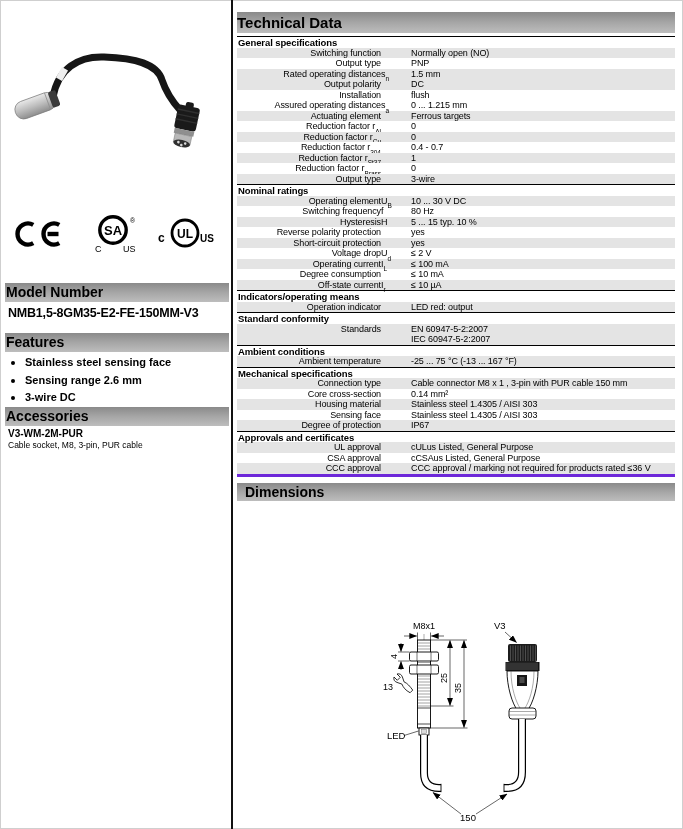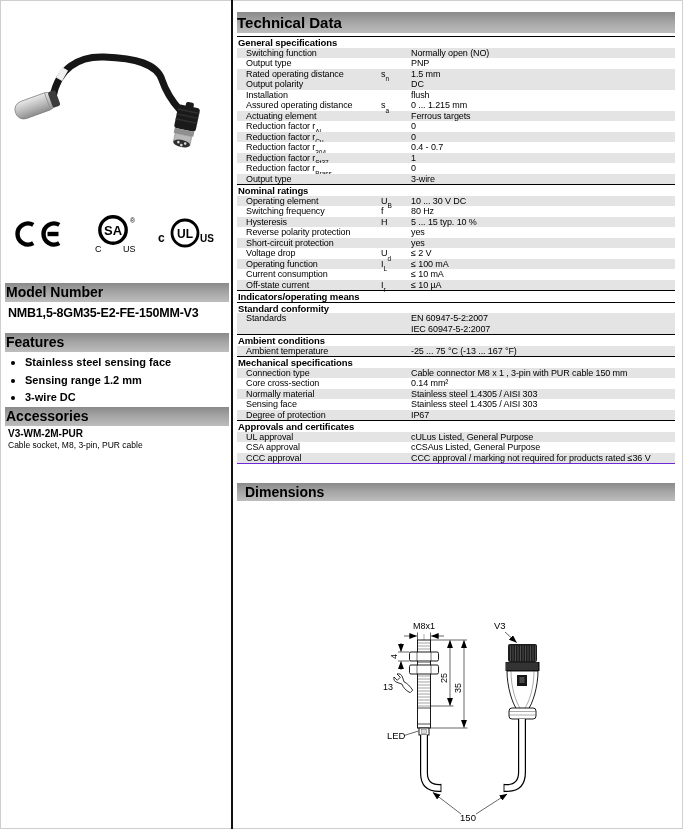--- a/index.html
+++ b/index.html
@@ -22,27 +22,27 @@
   #ft-list{position:absolute;left:8px;top:354px;width:218px;}
   .feat{display:flex;align-items:flex-start;font-size:11px;font-weight:bold;line-height:17.5px;}
   .dot{flex:none;width:4px;height:4px;border-radius:50%;background:#000;margin:7px 10px 0 3px;}
   #ac-part{position:absolute;left:8px;top:428px;font-size:10px;font-weight:bold;text-align:center;}
   #ac-desc{position:absolute;left:8px;top:440px;font-size:8.5px;}
 
   .logos{position:absolute;left:14px;top:213px;width:204px;height:42px;
          display:flex;justify-content:space-between;align-items:center;}
 
   
-  #table{position:absolute;left:237px;top:36px;width:438px;border-bottom:1px solid #6d28d9;
+  #table{position:absolute;left:237px;top:36px;width:438px;border-bottom:3px solid #6d28d9;
          letter-spacing:-0.1px;}
   .sec-h{border-top:1px solid #000;font-weight:bold;font-size:9.5px;height:11.5px;
          line-height:11px;padding-left:1px;box-sizing:border-box;white-space:nowrap;}
   .t-row{display:flex;font-size:9px;line-height:10.5px;min-height:10.5px;}
   .t-row.shade{background:#e4e4e4;}
-  .c-label{flex:none;width:144px;padding-left:9px;box-sizing:border-box;white-space:nowrap;overflow:hidden;}
+  .c-label{flex:none;width:144px;padding-left:18px;box-sizing:border-box;white-space:nowrap;overflow:hidden;text-align:right;}
   .c-sym{flex:none;width:30px;white-space:nowrap;}
   .c-val{flex:1;padding-right:18px;white-space:nowrap;overflow:hidden;}
   sub{font-size:6.5px;line-height:0;position:relative;bottom:-2px;letter-spacing:0;}
 
   svg text{font-family:"Liberation Sans",sans-serif;fill:#000;}
   #photo{position:absolute;left:0;top:0;}
   #dims{position:absolute;left:340px;top:612px;}
 </style>
 </head>
 <body>
@@ -104,21 +104,21 @@
   <div id="mn-val">NMB1,5-8GM35-E2-FE-150MM-V3</div>
 
   <div class="bar lbar" id="ft-bar">Features</div>
   <div id="ft-list">
       <div class="feat">
         <span class="dot"></span>
         <span>Stainless steel sensing face</span>
       </div>
       <div class="feat">
         <span class="dot"></span>
-        <span>Sensing range 1.2 mm</span>
+        <span>Sensing range 2.6 mm</span>
       </div>
       <div class="feat">
         <span class="dot"></span>
         <span>3-wire DC</span>
       </div>
     </div>
 
   <div class="bar lbar" id="ac-bar">Accessories</div>
   <div id="ac-part">V3-WM-2M-PUR</div>
   <div id="ac-desc">Cable socket, M8, 3-pin, PUR cable</div>
@@ -256,41 +256,48 @@
         </div>
       </div>
       <div class="t-row">
         <div class="c-label">Voltage drop</div>
         <div class="c-sym">U<sub>d</sub></div>
         <div class="c-val">
           <div>≤ 2 V</div>
         </div>
       </div>
       <div class="t-row shade">
-        <div class="c-label">Operating function</div>
+        <div class="c-label">Operating current</div>
         <div class="c-sym">I<sub>L</sub></div>
         <div class="c-val">
           <div>≤ 100 mA</div>
         </div>
       </div>
       <div class="t-row">
-        <div class="c-label">Current consumption</div>
+        <div class="c-label">Degree consumption</div>
         <div class="c-sym"></div>
         <div class="c-val">
           <div>≤ 10 mA</div>
         </div>
       </div>
       <div class="t-row shade">
         <div class="c-label">Off-state current</div>
         <div class="c-sym">I<sub>r</sub></div>
         <div class="c-val">
           <div>≤ 10 µA</div>
         </div>
       </div>
       <div class="sec-h">Indicators/operating means</div>
+      <div class="t-row shade">
+        <div class="c-label">Operation indicator</div>
+        <div class="c-sym"></div>
+        <div class="c-val">
+          <div>LED red: output</div>
+        </div>
+      </div>
       <div class="sec-h">Standard conformity</div>
       <div class="t-row shade">
         <div class="c-label">Standards</div>
         <div class="c-sym"></div>
         <div class="c-val">
           <div>EN 60947-5-2:2007</div>
           <div>IEC 60947-5-2:2007</div>
         </div>
       </div>
       <div class="sec-h">Ambient conditions</div>
@@ -310,21 +317,21 @@
         </div>
       </div>
       <div class="t-row">
         <div class="c-label">Core cross-section</div>
         <div class="c-sym"></div>
         <div class="c-val">
           <div>0.14 mm²</div>
         </div>
       </div>
       <div class="t-row shade">
-        <div class="c-label">Normally material</div>
+        <div class="c-label">Housing material</div>
         <div class="c-sym"></div>
         <div class="c-val">
           <div>Stainless steel 1.4305 / AISI 303</div>
         </div>
       </div>
       <div class="t-row">
         <div class="c-label">Sensing face</div>
         <div class="c-sym"></div>
         <div class="c-val">
           <div>Stainless steel 1.4305 / AISI 303</div>

